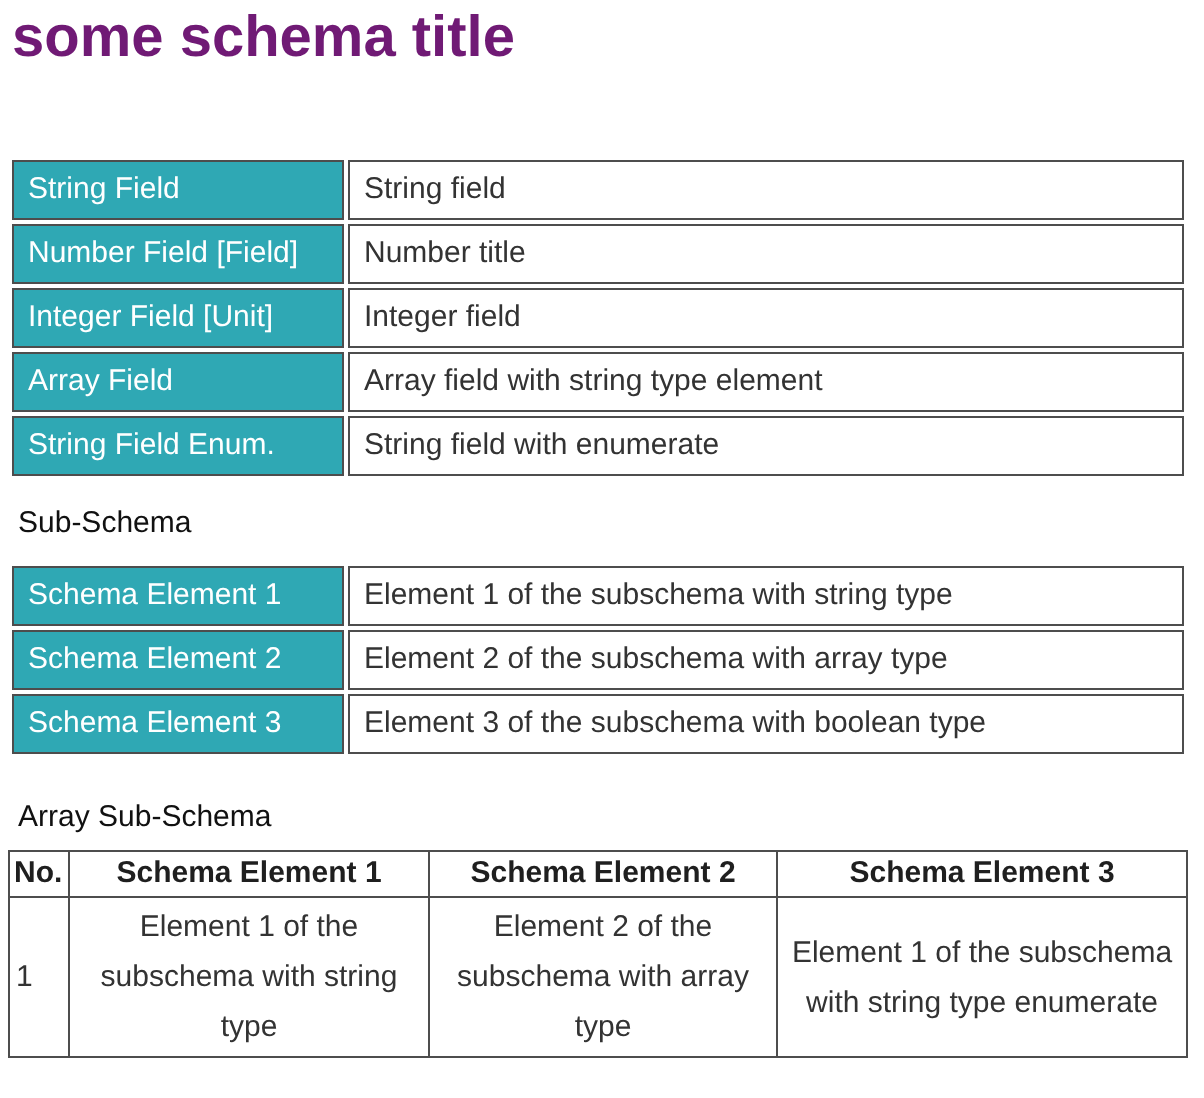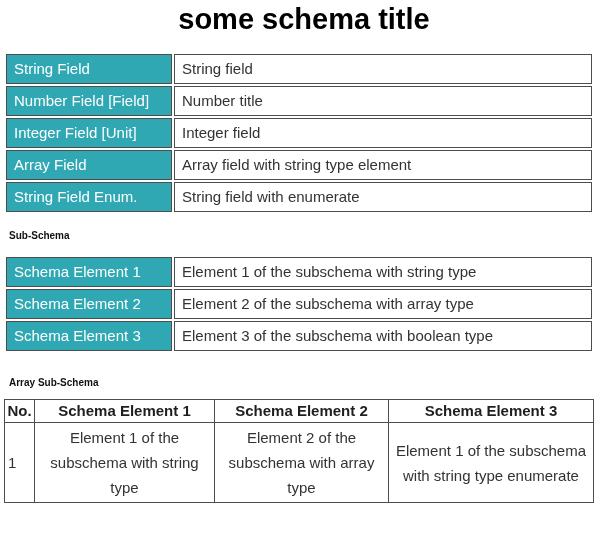--- a/index.html
+++ b/index.html
@@ -4,35 +4,35 @@
 <style>
   * { box-sizing: border-box; }
   html, body { margin: 0; padding: 0; background: #ffffff; }
   .page {
     width: 602px; height: 549px; overflow: hidden;
     font-family: "Liberation Sans", "DejaVu Sans", sans-serif;
     color: #1f1f1f; background: #ffffff;
   }
   h1.title {
     margin: 2px 0 0 6px;
-    font-size: 29px; line-height: 34px; font-weight: bold; color: #000000; text-align: center;
+    font-size: 29px; line-height: 34px; font-weight: bold; color: #701a75;
   }
   h2.section-heading {
-    font-size: 10px; line-height: 18px; font-weight: bold; color: #111111;
+    font-size: 15px; line-height: 18px; font-weight: normal; color: #111111;
     margin: 13px 0 10px 9px;
   }
   h2.section-heading.array { margin: 21px 0 7px 9px; }
 
   
   table.kv {
     border-collapse: separate; border-spacing: 2px;
     margin-left: 4px; width: 590px;
     table-layout: fixed;
   }
-  table.kv.first { margin-top: 16px; }
+  table.kv.first { margin-top: 42px; }
   table.kv td {
     border: 1px solid #4d4d4d;
     font-size: 15px; line-height: 22px;
     padding: 3px 7px;
     overflow: hidden; white-space: nowrap;
   }
   table.kv td.key {
     width: 166px;
     background: #2fa8b4; color: #ffffff;
   }
@@ -46,21 +46,21 @@
   table.grid col.c-no { width: 30px; }
   table.grid col.c1 { width: 180px; }
   table.grid col.c2 { width: 174px; }
   table.grid th, table.grid td {
     border: 1px solid #4d4d4d; font-size: 15px; color: #1f1f1f;
   }
   table.grid th {
     font-weight: bold; text-align: center; line-height: 20px; padding: 1px 2px;
     white-space: nowrap; overflow: hidden;
   }
-  table.grid th.no-col { text-align: center; }
+  table.grid th.no-col { text-align: left; }
   table.grid td {
     text-align: center; line-height: 25px; padding: 2px 6px;
     vertical-align: middle; color: #333333;
   }
   table.grid td.no-cell { text-align: left; padding: 2px 3px; }
 </style>
 </head>
 <body>
 
 <div class="page">

